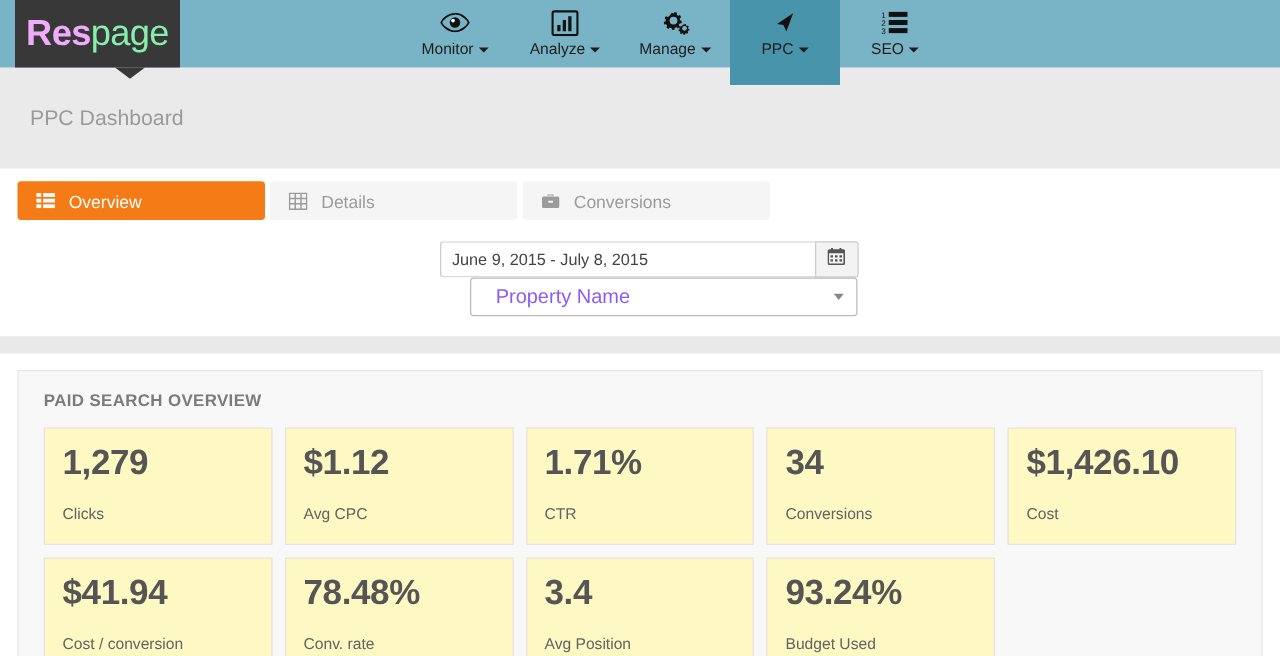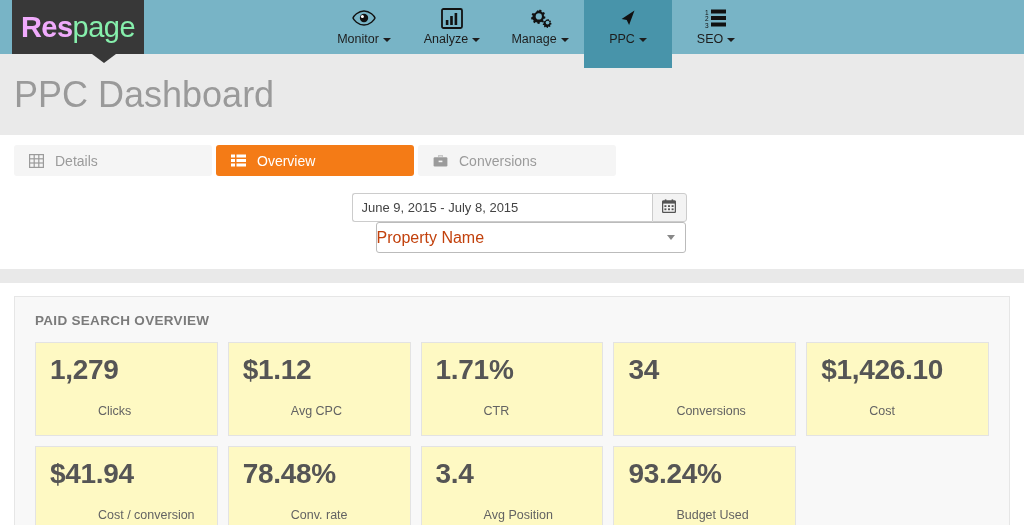--- a/index.html
+++ b/index.html
@@ -104,24 +104,24 @@
 
   
   .page-head {
     width: 1024px;
     height: 81px;
     background: #eaeaea;
     display: flex;
     align-items: center;
   }
   .page-title {
-    font-size: 36px;
+    font-size: 17px;
     font-weight: 300;
     color: #9a9a9a;
-    padding-left: 14px;
+    padding-left: 24px;
     letter-spacing: 0px;
     text-align: center;
   }
 
   
   .control-strip {
     width: 1024px;
     background: #ffffff;
     padding: 10px 0 16px 0;
   }
@@ -197,23 +197,23 @@
     height: 31px;
   }
   .select-box {
     width: 100%;
     height: 31px;
     border: 1px solid #bbbbbb;
     border-radius: 3px;
     background: #ffffff;
     display: flex;
     align-items: center;
-    padding: 0 0;
+    padding: 0 20px;
     font-size: 16px;
-    color: #c2410c;
+    color: #8b5cf6;
     cursor: pointer;
   }
   .select-caret {
     position: absolute;
     right: 11px;
     top: 13px;
     width: 0; height: 0;
     border-left: 4px solid transparent;
     border-right: 4px solid transparent;
     border-top: 5px solid #888888;
@@ -263,21 +263,20 @@
     font-size: 28px;
     font-weight: bold;
     color: #555555;
     line-height: 1.05;
     letter-spacing: -0.3px;
   }
   .kpi-label {
     font-size: 12.5px;
     color: #636363;
     margin-top: 20px;
-    margin-left: 48px;
   }
 </style>
 </head>
 <body>
 
 <div class="topnav">
 
   <div class="logo-box">
     <span class="logo-text"><span class="logo-res">Res</span><span class="logo-page">page</span></span>
   </div>
@@ -352,45 +351,45 @@
 </div>
 
 <div class="page-head">
   <h1 class="page-title">PPC Dashboard</h1>
 </div>
 
 <div class="control-strip">
 
   <div class="tabs">
 
-    <div class="tab">
-      <span class="tab-icon">
-        <svg width="15" height="14" viewBox="0 0 15 14">
-          <rect x="0.6" y="0.6" width="13.8" height="12.8" fill="none" stroke="#9b9b9b" stroke-width="1.2"></rect>
-          <line x1="0.6" y1="4.8" x2="14.4" y2="4.8" stroke="#9b9b9b" stroke-width="1.2"></line>
-          <line x1="0.6" y1="9" x2="14.4" y2="9" stroke="#9b9b9b" stroke-width="1.2"></line>
-          <line x1="5.2" y1="0.6" x2="5.2" y2="13.4" stroke="#9b9b9b" stroke-width="1.2"></line>
-          <line x1="9.8" y1="0.6" x2="9.8" y2="13.4" stroke="#9b9b9b" stroke-width="1.2"></line>
-        </svg>
-      </span>
-      <span>Details</span>
-    </div>
-
     <div class="tab active">
       <span class="tab-icon">
         <svg width="15" height="13" viewBox="0 0 15 13">
           <rect x="0" y="0.5" width="4" height="3" fill="#ffffff"></rect>
           <rect x="5.5" y="0.5" width="9.5" height="3" fill="#ffffff"></rect>
           <rect x="0" y="5" width="4" height="3" fill="#ffffff"></rect>
           <rect x="5.5" y="5" width="9.5" height="3" fill="#ffffff"></rect>
           <rect x="0" y="9.5" width="4" height="3" fill="#ffffff"></rect>
           <rect x="5.5" y="9.5" width="9.5" height="3" fill="#ffffff"></rect>
         </svg>
       </span>
       <span>Overview</span>
+    </div>
+
+    <div class="tab">
+      <span class="tab-icon">
+        <svg width="15" height="14" viewBox="0 0 15 14">
+          <rect x="0.6" y="0.6" width="13.8" height="12.8" fill="none" stroke="#9b9b9b" stroke-width="1.2"></rect>
+          <line x1="0.6" y1="4.8" x2="14.4" y2="4.8" stroke="#9b9b9b" stroke-width="1.2"></line>
+          <line x1="0.6" y1="9" x2="14.4" y2="9" stroke="#9b9b9b" stroke-width="1.2"></line>
+          <line x1="5.2" y1="0.6" x2="5.2" y2="13.4" stroke="#9b9b9b" stroke-width="1.2"></line>
+          <line x1="9.8" y1="0.6" x2="9.8" y2="13.4" stroke="#9b9b9b" stroke-width="1.2"></line>
+        </svg>
+      </span>
+      <span>Details</span>
     </div>
 
     <div class="tab">
       <span class="tab-icon">
         <svg width="15" height="14" viewBox="0 0 15 14">
           <path d="M5 2.6V1.6h5v1h-1.2v-.3H6.2v.3z" fill="#9b9b9b"></path>
           <rect x="0.6" y="3.2" width="13.8" height="9.2" rx="1.2" fill="#9b9b9b"></rect>
           <rect x="5.6" y="6.6" width="3.8" height="1.6" fill="#f5f5f5"></rect>
         </svg>
       </span>

